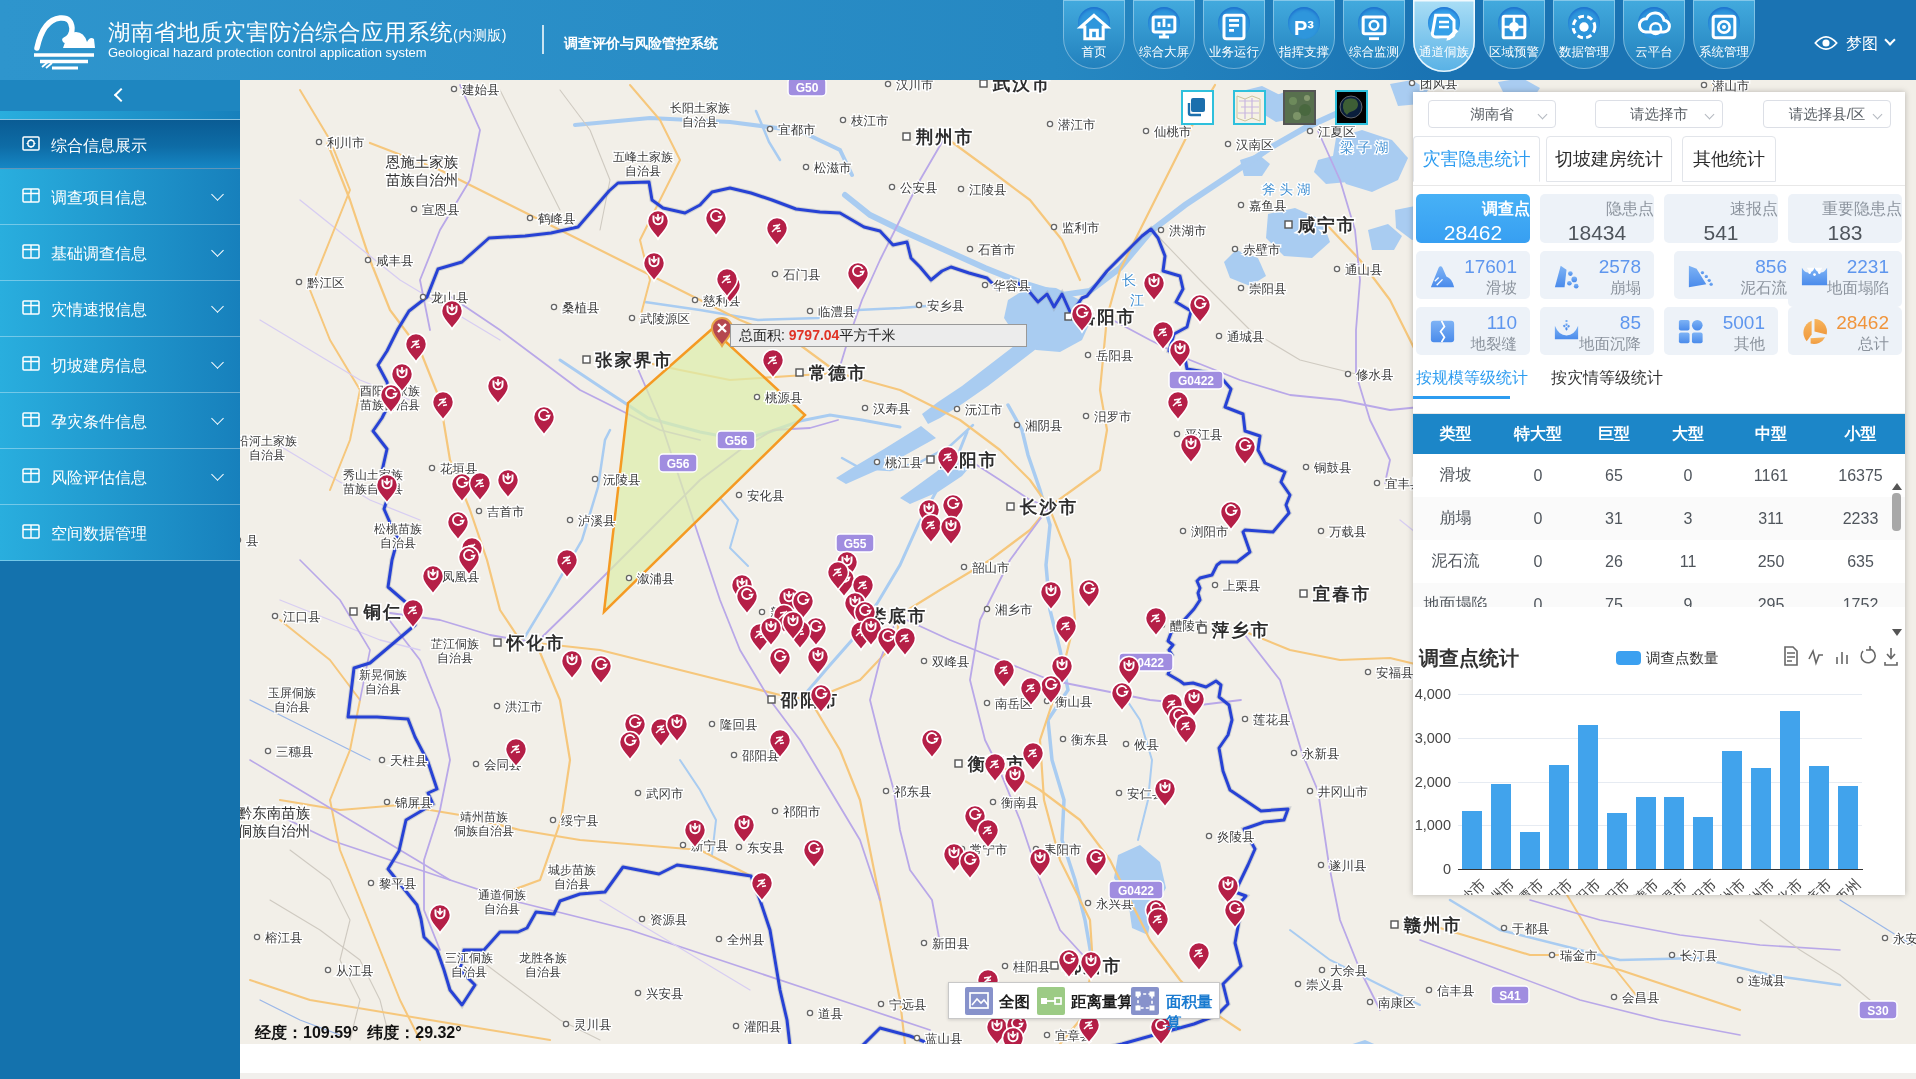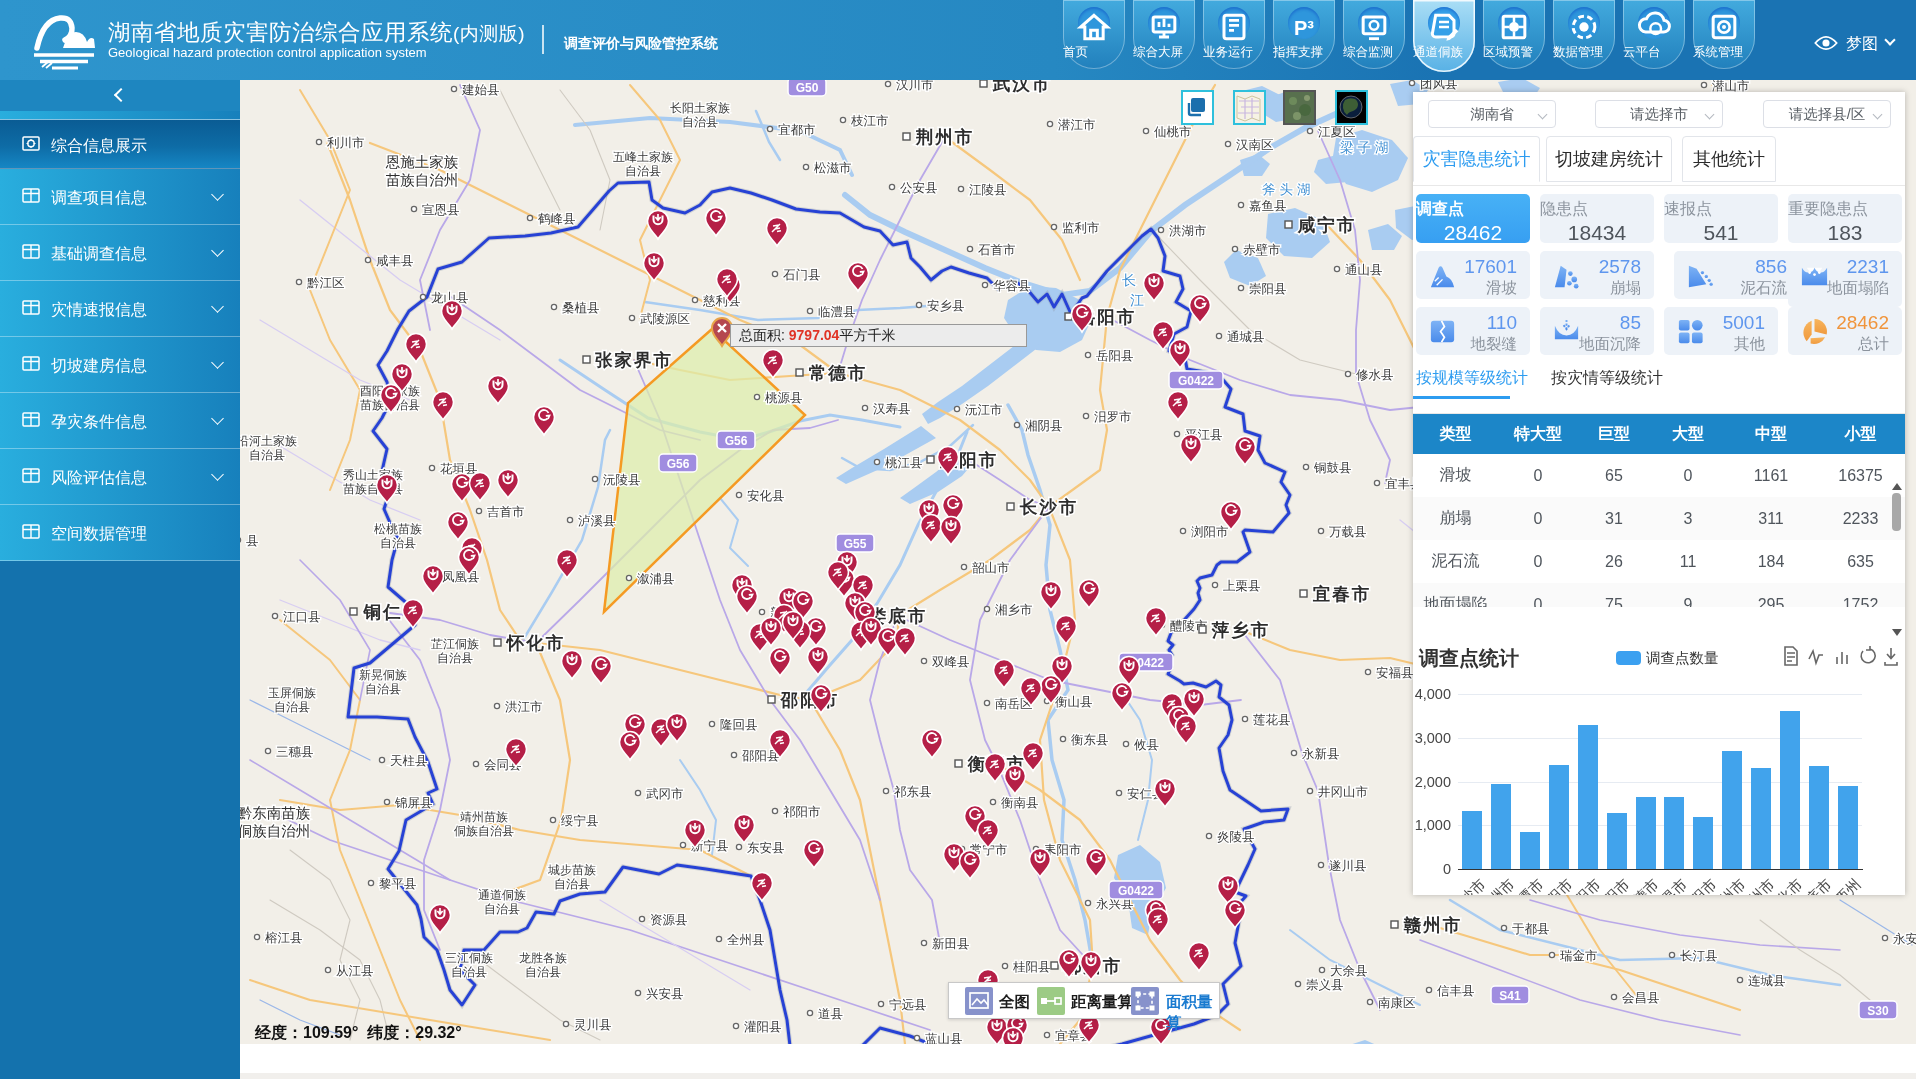--- a/index.html
+++ b/index.html
@@ -1,28 +1,28 @@
 <!DOCTYPE html>
 <html><head><meta charset="utf-8"><style>
 *{margin:0;padding:0;box-sizing:border-box}
 html,body{width:1916px;height:1079px;overflow:hidden;font-family:"Liberation Sans",sans-serif}
 body{position:relative;background:#fff}
 #hdr{position:absolute;left:0;top:0;width:1916px;height:80px;background:linear-gradient(90deg,#2e95cd 0%,#2688c2 55%,#1a73b3 75%,#1a73b3 100%);overflow:hidden}
 #logo{position:absolute;left:30px;top:10px}
 .t1{position:absolute;left:108px;top:17px;color:#fff;font-size:22.5px;letter-spacing:0.5px;white-space:nowrap}
-.t1 .sm{font-size:19px}
+.t1 .sm{font-size:14px}
 .t2{position:absolute;left:108px;top:45px;color:#fff;font-size:13px;white-space:nowrap}
 .vbar{position:absolute;left:542px;top:25px;width:2px;height:29px;background:rgba(255,255,255,.75)}
 .t3{position:absolute;left:564px;top:35px;color:#fff;font-size:14px;font-weight:bold}
 #nav{position:absolute;left:1063px;top:0;height:80px}
 .nv{position:absolute;top:0;width:62px;height:69px;border-radius:0 0 32px 32px;background:linear-gradient(180deg,#43aade,#2180bc);box-shadow:inset 0 0 0 1px rgba(255,255,255,.35)}
 .nv.sel{height:72px;background:linear-gradient(180deg,#aadef6,#58b1e5);box-shadow:inset 0 0 0 1.5px rgba(255,255,255,.85)}
 .nv .cir{position:absolute;left:15px;top:7px;width:32px;height:32px;border-radius:50%;background:#2e96dc;box-shadow:inset 0 2px 3px rgba(9,64,188,.45)}
 .nv.sel .cir{background:#35a0e8}
-.nv .lab{position:absolute;left:0;top:44px;width:62px;color:#fff;font-size:12.5px;white-space:nowrap}
+.nv .lab{position:absolute;left:0;top:44px;width:62px;text-align:center;color:#fff;font-size:12.5px;white-space:nowrap}
 .nv svg{position:absolute;left:7px;top:7px}
 #user{position:absolute;left:1800px;top:0;width:116px;height:80px;color:#fff}
 #side{position:absolute;left:0;top:80px;width:240px;height:999px;background:#1472ad}
 #collap{position:absolute;left:0;top:0;width:240px;height:31px;background:#1e86c0;color:#fff;text-align:center;font-size:17px;line-height:29px;font-weight:bold}
 #menu{position:absolute;left:0;top:31px;width:240px;padding-top:8px;background:linear-gradient(90deg,#29aede,#1780bc)}
 .mi{position:relative;width:240px;height:56px;border-bottom:1px solid rgba(255,255,255,.35);color:#fff;font-size:16px}
 .mi .mlab{position:absolute;left:51px;top:19px}
 .mi .chev{position:absolute;right:18px;top:21px;width:9px;height:9px;border-right:1.6px solid #fff;border-bottom:1.6px solid #fff;transform:rotate(45deg)}
 .mi.first{height:50px;background:linear-gradient(180deg,#0a5c94 0%,#0e6ca6 55%,#1586c4 100%);border-top:1px solid rgba(255,255,255,.5)}
 .mi.first .mlab{top:16px}
@@ -39,21 +39,21 @@
 .arr.r{right:18px;border-left:13px solid #b9b9b9}
 .selrow{position:relative;height:44px}
 .dd{position:absolute;top:8px;height:28px;width:128px;border:1px solid #dcdfe6;border-radius:4px;font-size:14.5px;color:#5a6066;text-align:center;line-height:26px}
 .dd .sc{position:absolute;right:9px;top:10px;width:7px;height:7px;border-right:1.4px solid #b4b9c0;border-bottom:1.4px solid #b4b9c0;transform:rotate(45deg)}
 .tabsrow{position:relative;height:50px;border-bottom:1px solid #e8e8e8}
 .tb{position:absolute;top:0;height:46px;border:1px solid #e2e5ea;border-radius:4px 4px 0 0;font-size:18px;text-align:center;line-height:44px;color:#2b2b2b;background:#fff}
 .tb.on{color:#2d9cf0;border-bottom:1px solid #fff}
 .cards{position:relative}
 .cd{position:absolute;border-radius:5px;background:#edf2f8}
 .cd.blue{background:linear-gradient(180deg,#47b1f6,#379ff2);color:#fff}
-.cd .cttl{text-align:left;font-size:16px;color:#8b939d;margin-top:5px}
+.cd .cttl{text-align:right;font-size:16px;color:#8b939d;margin-top:5px}
 .cd.blue .cttl{color:#fff;font-weight:bold}
 .cd .cnum{text-align:center;font-size:21px;color:#4f555c;margin-top:1px}
 .cd.blue .cnum{color:#fff}
 .ic{position:absolute;left:11px;top:9px;width:31px;height:31px}
 .cd .inum{position:absolute;right:13px;top:5px;font-size:19px;color:#5e96ee}
 .cd .inum.or{color:#f0953c}
 .cd .ilab{position:absolute;right:13px;top:27px;font-size:15.5px;color:#8b939d}
 .sub{position:relative;height:53px}
 .sub .s1{position:absolute;left:3px;top:8px;font-size:16px;color:#2d9cf0}
 .sub .s2{position:absolute;left:138px;top:8px;font-size:16px;color:#333}
@@ -999,21 +999,21 @@
             <td>31</td>
             <td>3</td>
             <td>311</td>
             <td>2233</td>
           </tr>
 <tr>
             <td>泥石流</td>
             <td>0</td>
             <td>26</td>
             <td>11</td>
-            <td>184</td>
+            <td>250</td>
             <td>635</td>
           </tr>
 <tr class="odd">
             <td>地面塌陷</td>
             <td>0</td>
             <td>75</td>
             <td>9</td>
             <td>295</td>
             <td>1752</td>
           </tr>

